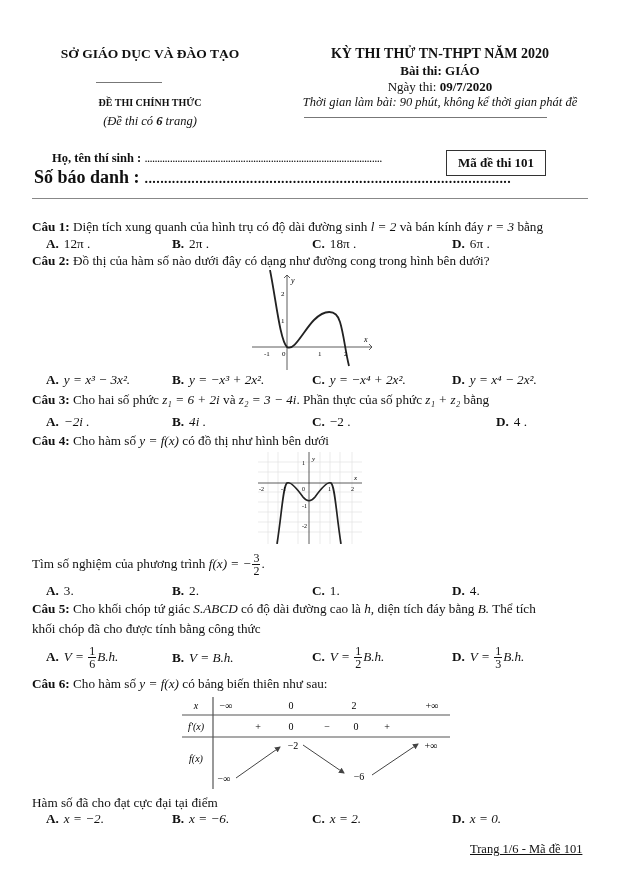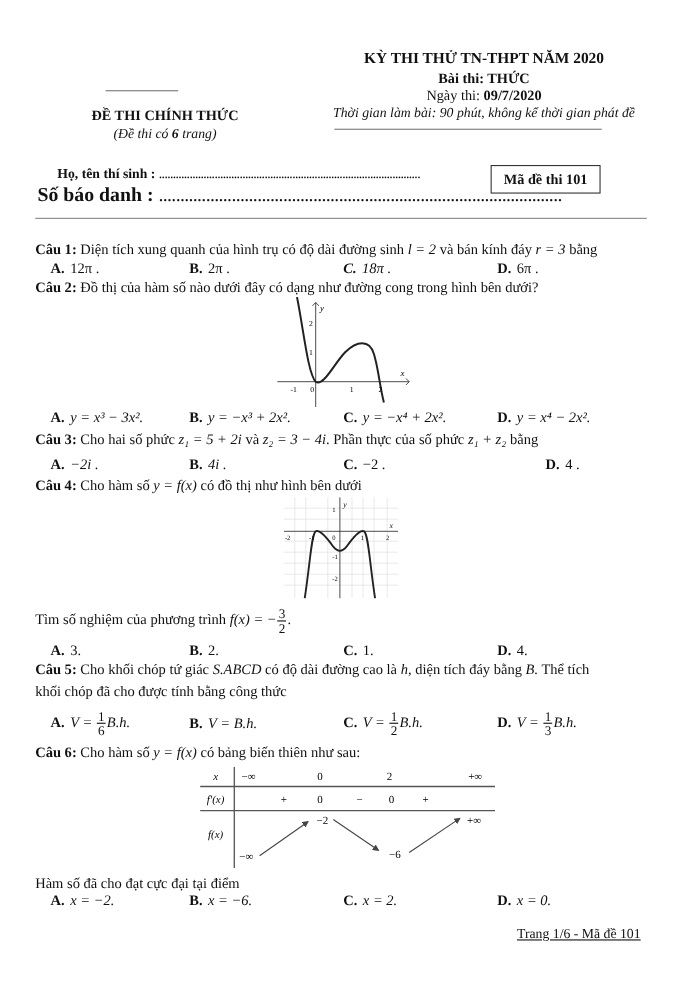--- a/index.html
+++ b/index.html
@@ -16,40 +16,41 @@
   .m { font-style:italic; }
   .frac { display:inline-block; vertical-align:middle; text-align:center; font-size:12px; line-height:12px; margin:0 1px; }
   .frac span { display:block; }
   .frac .num { border-bottom:1px solid #111; padding:0 1px; }
   svg text { font-family:"Liberation Serif", serif; }
 </style>
 </head>
 <body>
 
 <div class="abs center b" style="left:40px;top:46px;width:220px;font-size:13.5px;line-height:16px;">
+  <div>SỞ GIÁO DỤC VÀ ĐÀO TẠO</div>
 </div>
 <div class="hr" style="left:96px;top:82px;width:66px;"></div>
-<div class="abs center b" style="left:40px;top:97px;width:220px;font-size:13px;">ĐỀ THI CHÍNH THỨC</div>
+<div class="abs center b" style="left:40px;top:97px;width:220px;font-size:10px;">ĐỀ THI CHÍNH THỨC</div>
 <div class="abs center i" style="left:40px;top:114px;width:220px;font-size:12.5px;"><span>(Đề thi có </span><b>6</b><span> trang)</span></div>
 
 <div class="abs center b" style="left:270px;top:46px;width:340px;font-size:14px;">KỲ THI THỬ TN-THPT NĂM 2020</div>
-<div class="abs center" style="left:270px;top:63px;width:340px;font-size:13px;"><b>Bài thi: </b><b>THỨC</b></div>
+<div class="abs center" style="left:270px;top:63px;width:340px;font-size:13px;"><b>Bài thi: </b><b>GIÁO</b></div>
 <div class="abs center" style="left:270px;top:79px;width:340px;font-size:13px;"><span>Ngày thi: </span><b>09/7/2020</b></div>
 <div class="abs center i" style="left:270px;top:95px;width:340px;font-size:12.5px;">Thời gian làm bài: 90 phút, không kể thời gian phát đề</div>
 <div class="hr" style="left:304px;top:117px;width:243px;"></div>
 
 <div class="abs b" style="left:52px;top:151px;font-size:12.5px;white-space:nowrap;"><span>Họ, tên thí sinh : </span><span style="font-weight:normal;letter-spacing:-0.6px;">..............................................................................................</span></div>
 <div class="abs b" style="left:34px;top:167px;font-size:18px;white-space:nowrap;"><span>Số báo danh : </span><span style="font-weight:normal;letter-spacing:-0.6px;">..............................................................................................</span></div>
 <div class="abs b center" style="left:446px;top:150px;width:98px;height:24px;line-height:24px;border:1px solid #333;font-size:13px;">Mã đề thi 101</div>
 <div class="hr" style="left:32px;top:198px;width:556px;background:#888;"></div>
 
 <div class="q" style="top:219px;"><b>Câu 1:</b> <span>Diện tích xung quanh của hình trụ có độ dài đường sinh </span><span class="m">l = 2</span><span> và bán kính đáy </span><span class="m">r = 3</span><span> bằng</span></div>
 <div class="opt" style="left:46px;top:236px;"><span class="lbl">A.</span><span>12π .</span></div>
 <div class="opt" style="left:172px;top:236px;"><span class="lbl">B.</span><span>2π .</span></div>
-<div class="opt" style="left:312px;top:236px;font-style:italic;"><span class="lbl">C.</span><span>18π .</span></div>
+<div class="opt" style="left:312px;top:236px;"><span class="lbl">C.</span><span>18π .</span></div>
 <div class="opt" style="left:452px;top:236px;"><span class="lbl">D.</span><span>6π .</span></div>
 
 <div class="q" style="top:253px;"><b>Câu 2:</b> <span>Đồ thị của hàm số nào dưới đây có dạng như đường cong trong hình bên dưới?</span></div>
 <svg class="abs" style="left:252px;top:270px;" width="125" height="100">
   <line x1="0" y1="77" x2="120" y2="77" stroke="#333" stroke-width="0.8"></line>
   <polyline points="117,74 120,77 117,80" fill="none" stroke="#333" stroke-width="0.8"></polyline>
   <line x1="35" y1="100" x2="35" y2="5" stroke="#333" stroke-width="0.8"></line>
   <polyline points="32,8 35,5 38,8" fill="none" stroke="#333" stroke-width="0.8"></polyline>
   <path d="M18,0 C24,30 28,70 35,77 C42,82 52,60 62,50 C72,40 84,38 88,52 C92,65 93,80 97,96" fill="none" stroke="#222" stroke-width="1.8"></path>
   <text x="12" y="86" font-size="7">-1</text>
@@ -59,21 +60,21 @@
   <text x="29" y="53" font-size="7">1</text>
   <text x="29" y="26" font-size="7">2</text>
   <text x="112" y="72" font-size="8" font-style="italic">x</text>
   <text x="39" y="13" font-size="8" font-style="italic">y</text>
 </svg>
 <div class="opt" style="left:46px;top:372px;"><span class="lbl">A.</span><span class="m">y = x³ − 3x².</span></div>
 <div class="opt" style="left:172px;top:372px;"><span class="lbl">B.</span><span class="m">y = −x³ + 2x².</span></div>
 <div class="opt" style="left:312px;top:372px;"><span class="lbl">C.</span><span class="m">y = −x⁴ + 2x².</span></div>
 <div class="opt" style="left:452px;top:372px;"><span class="lbl">D.</span><span class="m">y = x⁴ − 2x².</span></div>
 
-<div class="q" style="top:392px;"><b>Câu 3:</b> <span>Cho hai số phức </span><span class="m">z₁ = 5 + 2i</span><span> và </span><span class="m">z₂ = 3 − 4i</span><span>. Phần thực của số phức </span><span class="m">z₁ + z₂</span><span> bằng</span></div>
+<div class="q" style="top:392px;"><b>Câu 3:</b> <span>Cho hai số phức </span><span class="m">z₁ = 6 + 2i</span><span> và </span><span class="m">z₂ = 3 − 4i</span><span>. Phần thực của số phức </span><span class="m">z₁ + z₂</span><span> bằng</span></div>
 <div class="opt" style="left:46px;top:414px;"><span class="lbl">A.</span><span class="m">−2i .</span></div>
 <div class="opt" style="left:172px;top:414px;"><span class="lbl">B.</span><span class="m">4i .</span></div>
 <div class="opt" style="left:312px;top:414px;"><span class="lbl">C.</span><span>−2 .</span></div>
 <div class="opt" style="left:452px;top:414px;margin-left:44px;"><span class="lbl">D.</span><span>4 .</span></div>
 
 <div class="q" style="top:433px;"><b>Câu 4:</b> <span>Cho hàm số </span><span class="m">y = f(x)</span><span> có đồ thị như hình bên dưới</span></div>
 <svg class="abs" style="left:258px;top:452px;" width="104" height="92">
   <g stroke="#ddd" stroke-width="0.6">
     <line x1="0" y1="10" x2="104" y2="10"></line>
       <line x1="0" y1="20" x2="104" y2="20"></line>

